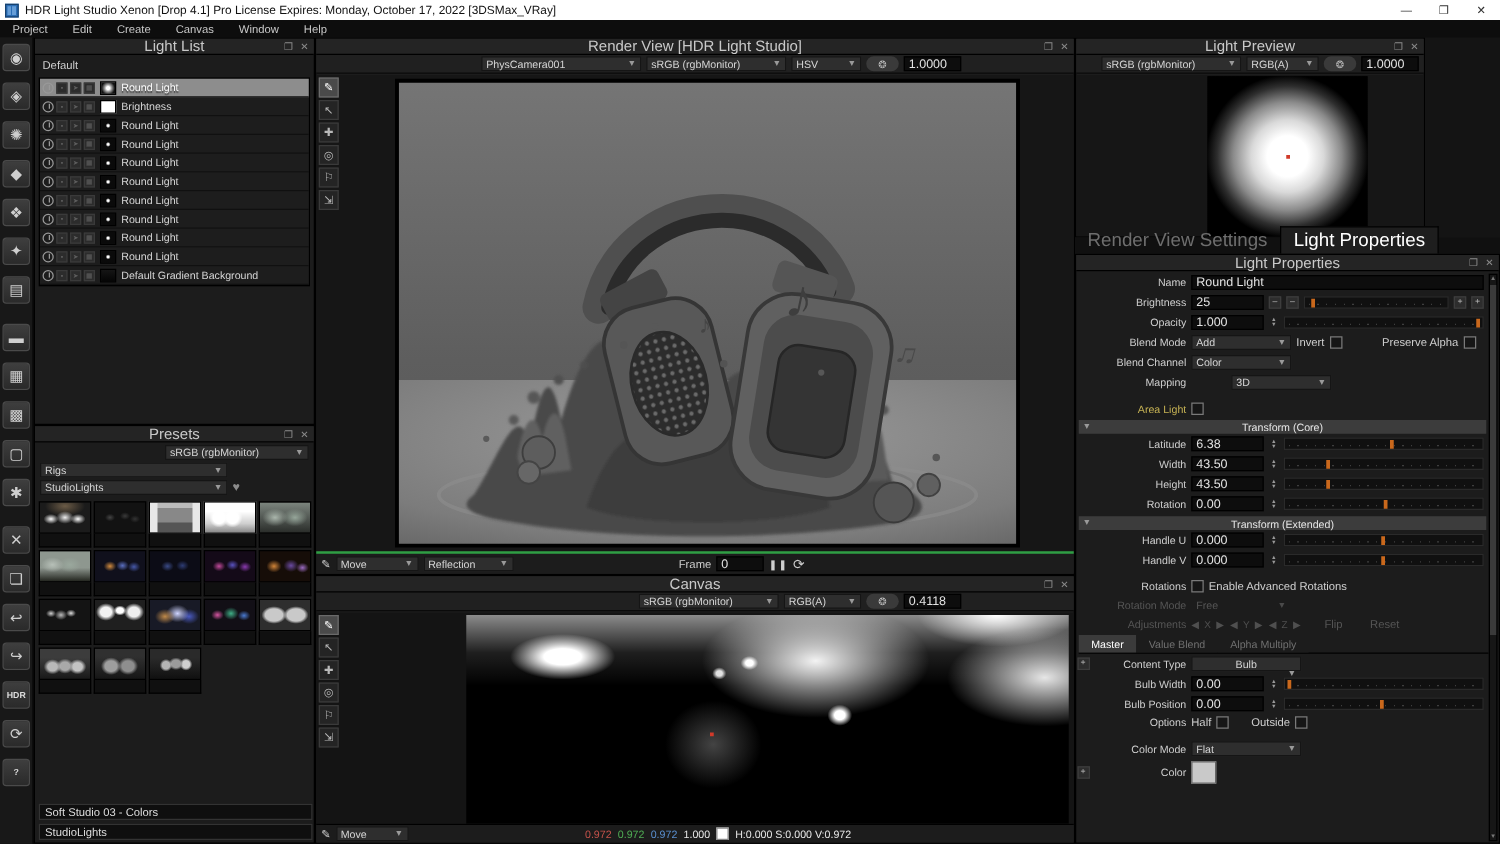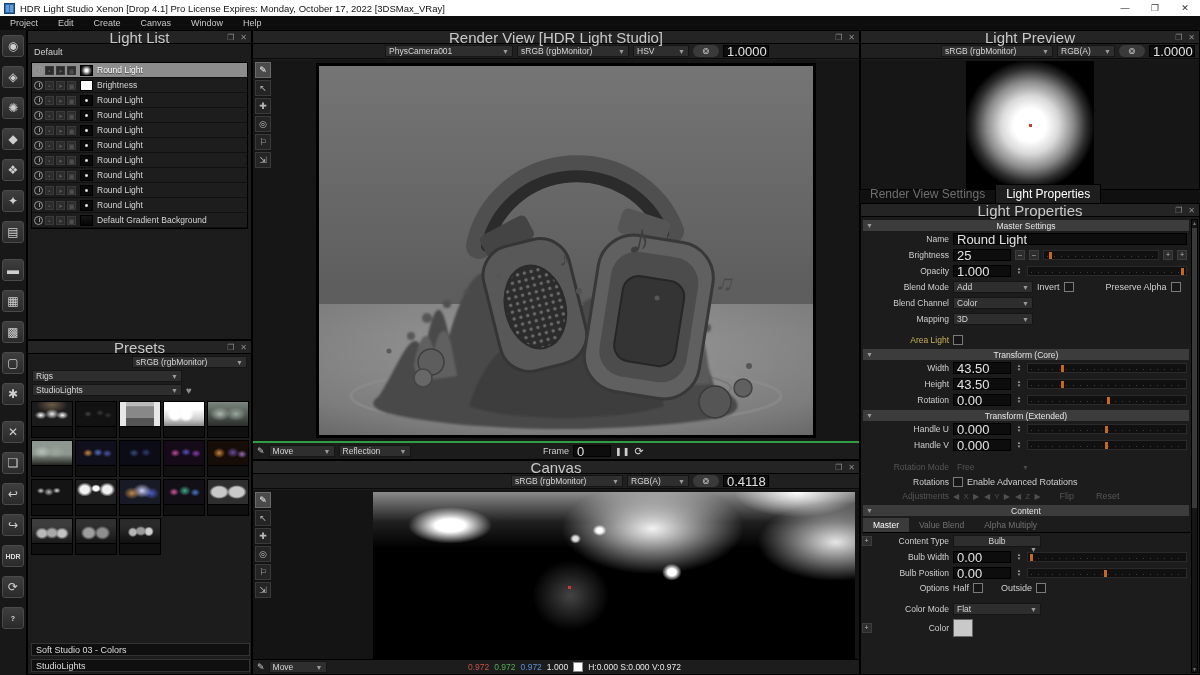--- a/index.html
+++ b/index.html
@@ -13,27 +13,27 @@
   .appicon::after { content:""; position:absolute; inset:1px; background:
      linear-gradient(90deg,#7fb2e6 0 3px,transparent 3px 4px,#7fb2e6 4px 7px,transparent 7px 8px,#7fb2e6 8px); opacity:.7; }
   .win-btns { margin-left:auto; display:flex; height:100%; }
   .win-btn { width:30px; display:flex; align-items:center; justify-content:center; color:#333; font-size:9px; }
   .menubar { position:absolute; left:0; top:16px; width:1200px; height:14px; background:#0d0d0d; display:flex; align-items:center; gap:0; }
   .menu-item { padding:0 10px; color:#c9c9c9; font-size:9px; }
 
   
   .panel { position:absolute; background:#1c1c1c; border:1px solid #000; }
   .phead { height:13px; background:#242424; display:flex; align-items:center; justify-content:center; position:relative; border-bottom:1px solid #000; }
-  .phead .ptitle { font-size:15px; color:#c9c9c9; }
+  .phead .ptitle { font-size:12px; color:#c9c9c9; }
   .phead .picons { position:absolute; right:4px; top:0; height:13px; display:flex; align-items:center; gap:6px; color:#8b8b8b; font-size:8px; }
   .ptoolbar { height:15px; background:#202020; border-bottom:1px solid #0a0a0a; display:flex; align-items:center; gap:4px; padding:0 4px; }
   .dd { background:#2e2e2e; border:1px solid #151515; height:12px; display:flex; align-items:center; padding:0 3px; color:#d6d6d6; font-size:8.5px; }
   .dd .arr { margin-left:auto; padding-left:6px; color:#9a9a9a; font-size:7px; }
   .dd.disabled { background:transparent; border-color:transparent; color:#555; }
-  .num { background:#0d0d0d; border:1px solid #000; color:#e2e2e2; font-size:13px; height:12px; padding:0 3px; font-family:"Liberation Sans",sans-serif; }
+  .num { background:#0d0d0d; border:1px solid #000; color:#e2e2e2; font-size:10px; height:12px; padding:0 3px; font-family:"Liberation Sans",sans-serif; }
   .picker { width:26px; height:12px; background:#3a3a3a; border-radius:6px; display:flex; align-items:center; justify-content:center; color:#bbb; font-size:8px; }
   .cb { width:10px; height:10px; background:#161616; border:1px solid #7a7a7a; }
   .spin { display:flex; flex-direction:column; justify-content:center; color:#999; font-size:4.5px; line-height:4px; width:8px; text-align:center; }
   .slider { position:relative; flex:1; height:10px; background:#101010; border:1px solid #2a2a2a; }
   .slider::before { content:""; position:absolute; left:3px; right:3px; top:5px; height:1px;
      background-image:repeating-linear-gradient(90deg,#3e3e3e 0 1px,transparent 1px 7px); }
   .handle { position:absolute; top:1px; width:3px; height:7px; background:#c9681c; }
   .tinybtn { width:10px; height:10px; background:#2d2d2d; border:1px solid #3d3d3d; color:#bbb; font-size:7px; line-height:8px; text-align:center; }
 
   
@@ -113,26 +113,26 @@
       radial-gradient(55px 50px at 41% 62%, rgba(150,150,150,.45), rgba(150,150,150,0) 70%),
       linear-gradient(180deg, rgba(255,255,255,.55), rgba(255,255,255,.12) 18%, rgba(0,0,0,0) 34%),
       #000; }
   .red-dot { position:absolute; width:3px; height:3px; background:#d03a2a; }
   .cv-footer { position:absolute; left:0; bottom:0; right:0; height:15px; background:#1c1c1c; border-top:1px solid #000; display:flex; align-items:center; gap:4px; padding:0 4px; }
   .sample-zone { position:absolute; left:215px; display:flex; align-items:center; gap:5px; font-size:8.5px; }
   .v-r { color:#c4524a; } .v-g { color:#4fae54; } .v-b { color:#5a8fd0; } .v-a { color:#e8e8e8; }
   .swatch-w { width:10px; height:10px; background:#fff; border:1px solid #888; }
 
   
-  #preview-panel { left:860px; top:30px; width:340px; height:160px; }
+  #preview-panel { left:860px; top:30px; width:280px; height:160px; }
   .pv-body { position:absolute; left:0; top:29px; right:0; bottom:0; background:#161616; }
   .preview-image { position:absolute; left:105px; top:1px; width:128px; height:128px;
       background:radial-gradient(circle at 50% 50%, #fff 0 18%, #d9d9d9 32%, #8a8a8a 48%, #2e2e2e 62%, #000 72%), #000; }
   .settings-tabs { position:absolute; left:860px; top:190px; width:340px; height:13px; background:#101010; display:flex; align-items:flex-end; }
-  .stab { padding:2px 10px; font-size:12px; color:#6e6e6e; }
+  .stab { padding:2px 10px; font-size:15px; color:#6e6e6e; }
   .stab.active { color:#fff; background:#1e1e1e; border:1px solid #000; border-bottom:none; }
 
   #props-panel { left:860px; top:203px; width:340px; height:472px; }
   .props-scroll { position:absolute; left:0; top:14px; right:8px; bottom:0; overflow:hidden; }
   .sec-head { height:11px; background:#3c3c3c; margin:2px 2px 0 2px; display:flex; align-items:center; justify-content:center; position:relative; color:#e6e6e6; font-size:8.5px; }
   .sec-head .tri { position:absolute; left:3px; color:#9a9a9a; font-size:7px; }
   .prow { display:flex; align-items:center; gap:4px; padding:2px 4px 2px 0; }
   .plabel { width:88px; text-align:right; color:#cfcfcf; font-size:8.5px; flex:0 0 auto; }
   .plabel.dim, .dim-txt { color:#555; }
   .area-label { color:#c6b254; }
@@ -615,24 +615,20 @@
   <div class="panel" id="props-panel">
     <div class="phead">
       <span class="ptitle">Light Properties</span>
       <span class="picons">
         <span>❐</span>
         <span>✕</span>
       </span>
     </div>
     <div class="props-scroll">
 
-      <div class="sec-head">
-        <span class="tri">▼</span>
-        <span>Master Settings</span>
-      </div>
 
       <div class="prow">
         <span class="plabel">Name</span>
         <span class="num" style="flex:1; display:flex; align-items:center;">Round Light</span>
       </div>
 
       <div class="prow">
         <span class="plabel">Brightness</span>
         <span class="num val" style="display:flex; align-items:center;">25</span>
         <span class="tinybtn">‒</span>
@@ -668,37 +664,45 @@
       <div class="prow">
         <span class="plabel">Blend Channel</span>
         <span class="dd" style="width:80px;">
           <span>Color</span>
             <span class="arr">▼</span>
         </span>
       </div>
 
       <div class="prow">
         <span class="plabel">Mapping</span>
-        <span class="dd" style="width:80px;">
+        <span class="dd" style="width:80px;margin-left:32px;">
           <span>3D</span>
             <span class="arr">▼</span>
         </span>
       </div>
 
       <div class="gap6"></div>
       <div class="prow">
         <span class="plabel area-label">Area Light</span>
         <span class="cb"></span>
       </div>
 
       <div class="sec-head">
         <span class="tri">▼</span>
         <span>Transform (Core)</span>
       </div>
       <div id="tc-rows">
+          <div class="prow">
+            <span class="plabel">Latitude</span>
+            <span class="num val" style="display: flex; align-items: center;">6.38</span>
+            <span class="spin">▲<br>▼</span>
+            <span class="slider">
+              <span class="handle" style="left: 53%;"></span>
+            </span>
+          </div>
           <div class="prow">
             <span class="plabel">Width</span>
             <span class="num val" style="display: flex; align-items: center;">43.50</span>
             <span class="spin">▲<br>▼</span>
             <span class="slider">
               <span class="handle" style="left: 21%;"></span>
             </span>
           </div>
           <div class="prow">
             <span class="plabel">Height</span>
@@ -736,44 +740,40 @@
             <span class="num val" style="display: flex; align-items: center;">0.000</span>
             <span class="spin">▲<br>▼</span>
             <span class="slider">
               <span class="handle" style="left: 49%;"></span>
             </span>
           </div>
         </div>
 
       <div class="gap6"></div>
       <div class="prow">
+        <span class="plabel">Rotations</span>
+        <span class="cb"></span>
+        <span>Enable Advanced Rotations</span>
+      </div>
+      <div class="prow">
         <span class="plabel dim">Rotation Mode</span>
         <span class="dd disabled" style="width:80px;">
           <span>Free</span>
             <span class="arr" style="color:#4a4a4a;">▼</span>
         </span>
-      </div>
-      <div class="prow">
-        <span class="plabel">Rotations</span>
-        <span class="cb"></span>
-        <span>Enable Advanced Rotations</span>
       </div>
       <div class="prow">
         <span class="plabel dim">Adjustments</span>
         <span class="axisbtn">◀ <span>X</span> ▶</span>
         <span class="axisbtn">◀ <span>Y</span> ▶</span>
         <span class="axisbtn">◀ <span>Z</span> ▶</span>
         <span class="dim-txt" style="margin-left:14px;">Flip</span>
         <span class="dim-txt" style="margin-left:18px;">Reset</span>
       </div>
 
-      <div class="sec-head">
-        <span class="tri">▼</span>
-        <span>Content</span>
-      </div>
 
       <div class="content-tabs" id="content-tabs">
           <span class="ctab active">Master</span>
           <span class="ctab">Value Blend</span>
           <span class="ctab">Alpha Multiply</span>
         </div>
 
       <div class="prow">
         <span class="plus-col">
             <span class="tinybtn">+</span>

